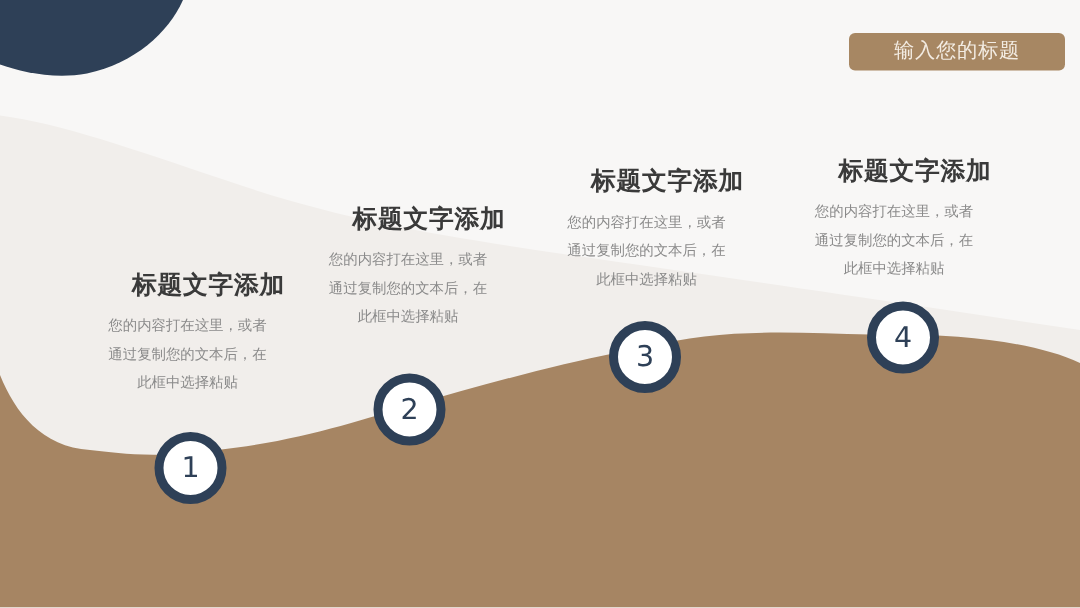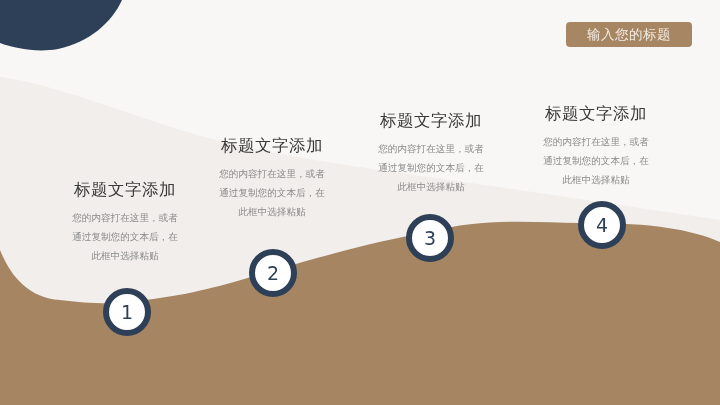--- a/index.html
+++ b/index.html
@@ -3,31 +3,31 @@
 <meta charset="utf-8">
 <style>
   html, body { margin: 0; padding: 0; }
   body {
     width: 720px; height: 405px; overflow: hidden; position: relative;
     background: #f8f7f6;
     font-family: "DejaVu Sans", "Liberation Sans", sans-serif;
   }
   .bg-svg { position: absolute; left: 0; top: 0; width: 720px; height: 405px; }
   .title-badge {
-    position: absolute; left: 566px; top: 22px; width: 126px; height: 25px;
+    position: absolute; left: 566px; top: 22px; width: 144px; height: 25px;
     background: #a78763; border-radius: 4px;
     color: #f3ece3; font-size: 13.5px; line-height: 25px; text-align: center;
     letter-spacing: 0.5px;
   }
   .step-text {
     position: absolute; width: 130px; text-align: center;
   }
   .step-title {
-    font-size: 16.5px; font-weight: normal; color: #3a3a3a; letter-spacing: 0.5px;
-    line-height: 22px; margin-bottom: 7px;
+    font-size: 16.5px; font-weight: bold; color: #3a3a3a; letter-spacing: 0.5px;
+    line-height: 22px; margin-bottom: 7px; text-align: right;
   }
   .step-desc {
     font-size: 9.6px; color: #8a8a8a; line-height: 19px;
   }
   .marker {
     position: absolute; width: 36px; height: 36px; border-radius: 50%;
     background: #ffffff; border: 6px solid #2e4057;
     display: flex; align-items: center; justify-content: center;
     color: #2e4057; font-size: 19px; font-family: "DejaVu Sans", sans-serif;
   }

